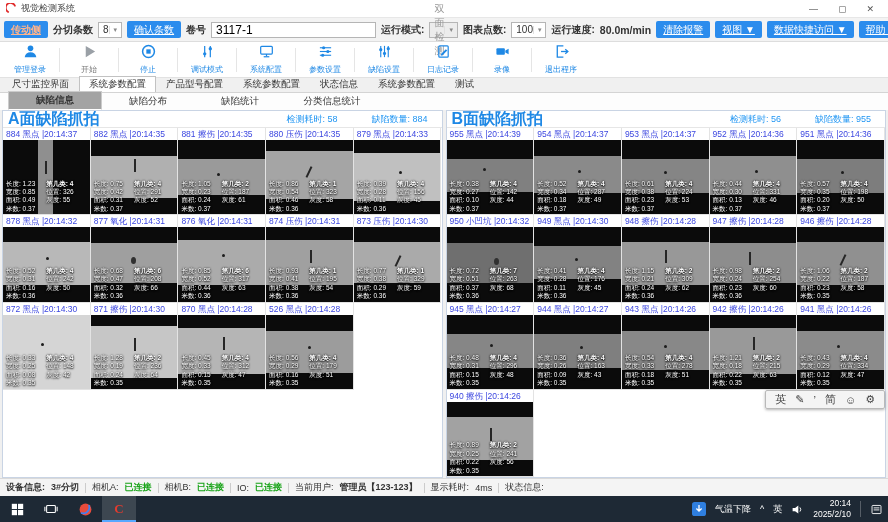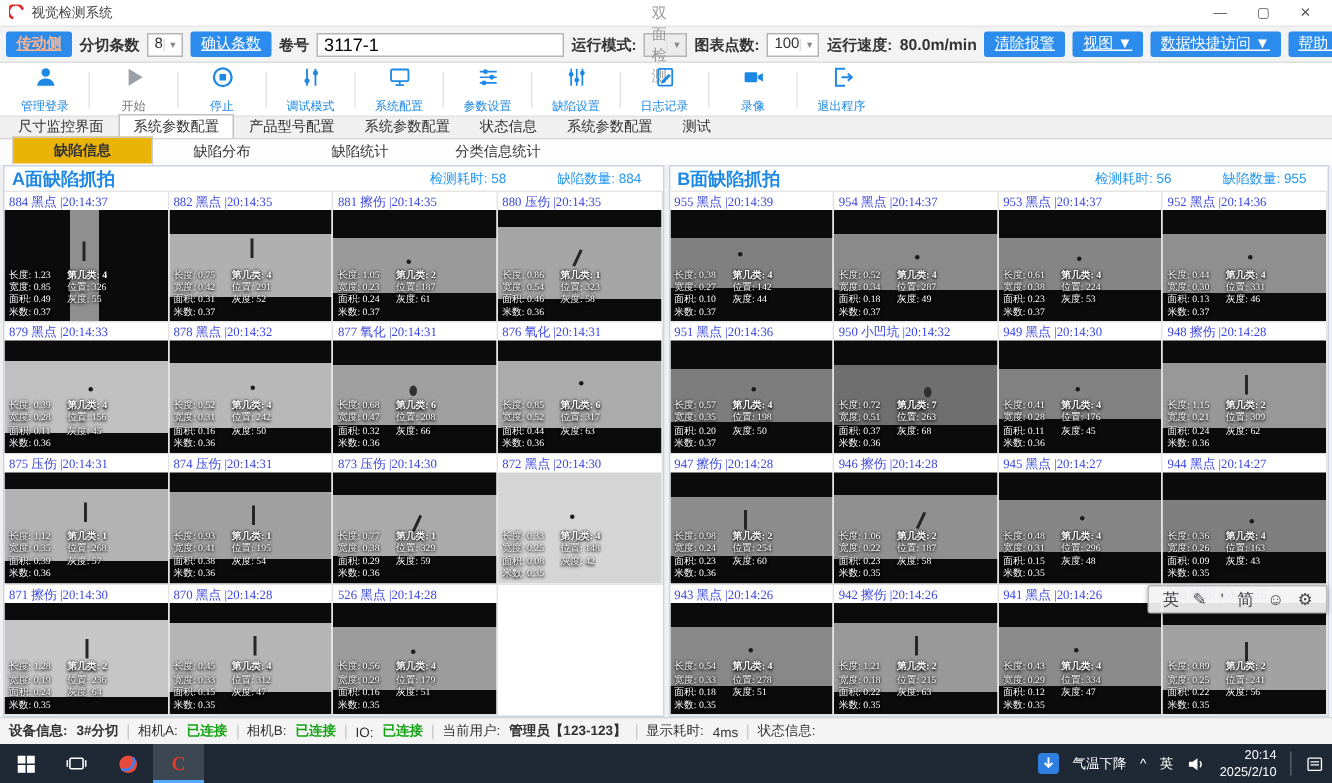--- a/index.html
+++ b/index.html
@@ -36,32 +36,32 @@
   .action.disabled .albl{color:#777;}
   .asep{width:1px;height:24px;background:#e5e5e5;margin:0 1px;}
   
   .maintabs{height:15px;background:#f0f0f0;display:flex;align-items:flex-end;padding-left:2px;
             font-size:9.5px;border-bottom:1px solid #d4d4d4;box-sizing:border-box;text-align:right;}
   .mtab{padding:1px 9px 1px 9px;border:1px solid transparent;border-bottom:none;white-space:nowrap;}
   .mtab.active{background:#fff;border-color:#c2c2c2;}
   .subtabs{height:17px;background:#fdfdfd;display:flex;align-items:flex-end;padding-left:8px;
            font-size:9.5px;box-sizing:border-box;}
   .stab{width:92px;text-align:center;padding:2px 0;white-space:nowrap;}
-  .stab.active{background:#eab308;border:1px solid #cbcbcb;border-bottom-color:#fff;font-weight:bold;text-align:center;}
+  .stab.active{background:#a3a3a3;border:1px solid #cbcbcb;border-bottom-color:#fff;font-weight:bold;text-align:center;}
   
   .panels{position:absolute;top:110px;left:0;width:888px;height:368px;display:flex;gap:3px;
           padding:0 2px;box-sizing:border-box;}
   .panel{flex:1;background:#fff;border:1px solid #c9d4e4;display:flex;flex-direction:column;
          box-sizing:border-box;overflow:hidden;}
   .panel-h{height:16px;display:flex;align-items:center;font-size:9px;border-bottom:1px solid #e6e6e6;
            flex:0 0 16px;}
-  .panel-title{color:#1e88e5;font-weight:bold;font-size:12px;padding-left:5px;}
+  .panel-title{color:#1e88e5;font-weight:bold;font-size:16px;padding-left:5px;}
   .panel-time{margin-left:auto;color:#2196f3;}
   .panel-count{margin-left:34px;margin-right:14px;color:#2196f3;}
-  .grid{flex:1;display:grid;grid-template-columns:repeat(4,1fr);grid-template-rows:repeat(4,1fr);font-family:Liberation Serif, serif;}
+  .grid{flex:1;display:grid;grid-template-columns:repeat(5,1fr);grid-template-rows:repeat(4,1fr);}
   .cell{border-right:1px solid #e3e3e3;border-bottom:1px solid #e3e3e3;display:flex;
         flex-direction:column;overflow:hidden;min-width:0;}
   .cell-h{height:12px;line-height:12px;font-size:8.5px;color:#3c47e0;padding-left:3px;
           white-space:nowrap;overflow:hidden;background:#fff;flex:0 0 12px;}
   .cell-img{flex:1;position:relative;overflow:hidden;}
   .info{position:absolute;left:3px;bottom:1px;display:flex;gap:11px;font-size:6.5px;line-height:1.3;
         color:#fff;text-shadow:0 0 2px #000,0 1px 2px #000;white-space:nowrap;}
   .info .rfirst{font-weight:bold;}
   .mark{position:absolute;}
   .mark.dot{width:3px;height:3px;border-radius:50%;background:#1c1c1c;}
@@ -398,39 +398,20 @@
               </div>
               <div>
                 <div class="rfirst">第几类: 6</div>
                 <div>位置: 317</div>
                 <div>灰度: 63</div>
               </div>
             </div>
           </div>
         </div>
         <div class="cell">
-          <div class="cell-h">875 压伤 |20:14:31</div>
-          <div class="cell-img" style="background: linear-gradient(rgb(11, 11, 11) 0px, rgb(11, 11, 11) 15%, rgb(179, 179, 179) 15%, rgb(179, 179, 179) 80%, rgb(11, 11, 11) 80%, rgb(11, 11, 11) 100%);">
-            <div class="mark vline" style="left: 49%; top: 28%;"></div>
-            <div class="info">
-              <div>
-                <div>长度: 1.12</div>
-                <div>宽度: 0.35</div>
-                <div>面积: 0.39</div>
-                <div>米数: 0.36</div>
-              </div>
-              <div>
-                <div class="rfirst">第几类: 1</div>
-                <div>位置: 268</div>
-                <div>灰度: 57</div>
-              </div>
-            </div>
-          </div>
-        </div>
-        <div class="cell">
           <div class="cell-h">874 压伤 |20:14:31</div>
           <div class="cell-img" style="background: linear-gradient(rgb(11, 11, 11) 0px, rgb(11, 11, 11) 18%, rgb(160, 160, 160) 18%, rgb(160, 160, 160) 78%, rgb(11, 11, 11) 78%, rgb(11, 11, 11) 100%);">
             <div class="mark vline" style="left: 51%; top: 30%;"></div>
             <div class="info">
               <div>
                 <div>长度: 0.93</div>
                 <div>宽度: 0.41</div>
                 <div>面积: 0.38</div>
                 <div>米数: 0.36</div>
               </div>

